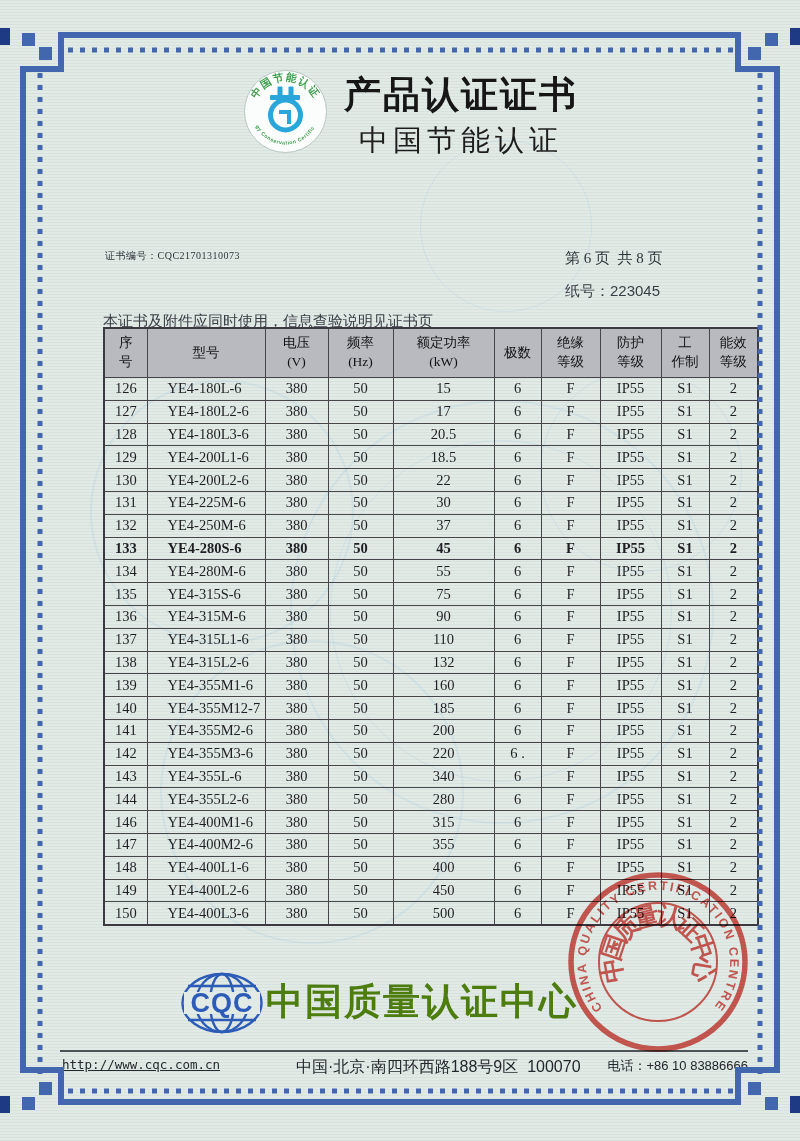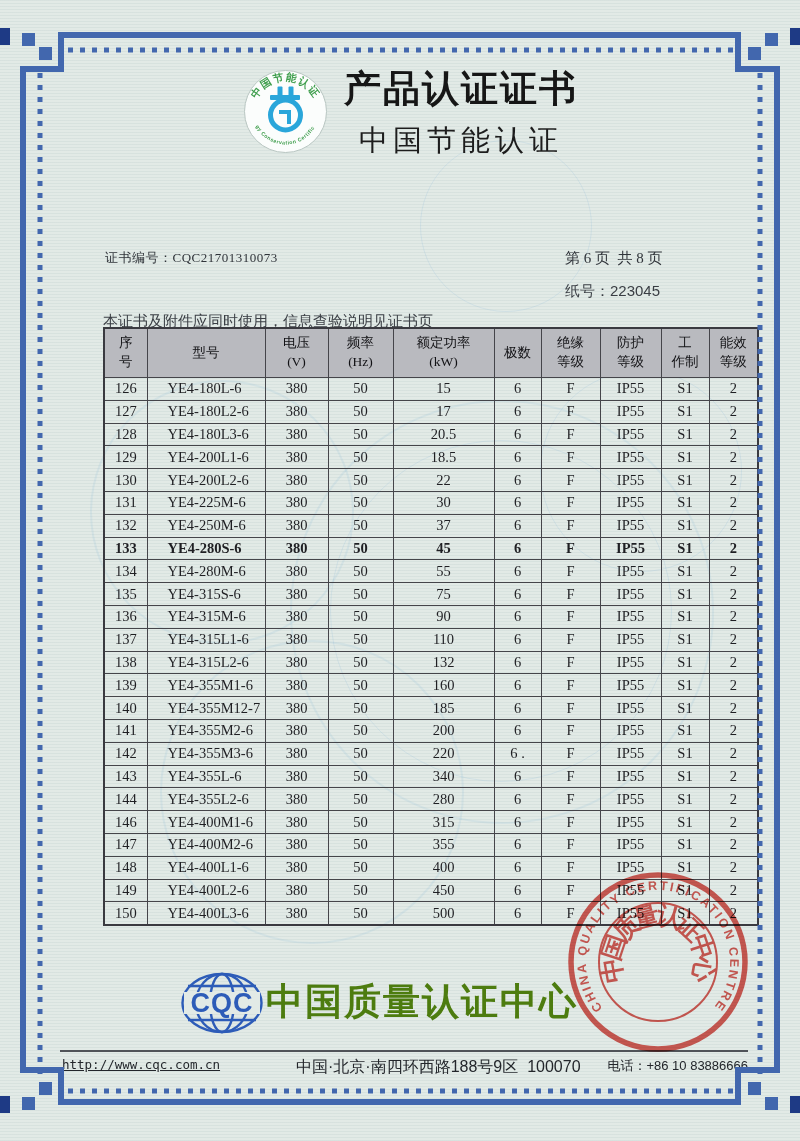--- a/index.html
+++ b/index.html
@@ -13,31 +13,31 @@
     position:absolute; inset:0; z-index:0; pointer-events:none;
     background:repeating-linear-gradient(180deg, rgba(150,176,176,.14) 0 1px, transparent 1px 3px);
   }
   .wm{position:absolute; border:2px solid rgba(125,180,215,.15); border-radius:50%; z-index:0;}
   .wm2{position:absolute; border:1px solid rgba(125,180,215,.18); border-radius:50%; z-index:0;}
   .border-svg{position:absolute; left:0; top:0; z-index:2; pointer-events:none;}
 
   
   .top-logo{position:absolute; left:243px; top:69px; z-index:1;}
   .doc-title{
-    position:absolute; left:331px; top:64px; width:260px; text-align:center; z-index:1;
+    position:absolute; left:331px; top:70px; width:260px; text-align:center; z-index:1;
     font-size:37px; font-weight:700; letter-spacing:2px; color:#161616;
   }
   .doc-subtitle{
     position:absolute; left:331px; top:121px; width:260px; text-align:center; z-index:1;
     font-size:29px; font-weight:500; letter-spacing:5px; color:#1d1d1d;
   }
 
   
   .info{position:absolute; z-index:1; white-space:pre;}
-  .cert-no{left:105px; top:249px; font-family:"Liberation Serif","DejaVu Serif",serif; font-size:13px; color:#30343a; letter-spacing:.5px;}
+  .cert-no{left:105px; top:249px; font-family:"Liberation Serif","DejaVu Serif",serif; font-size:10px; color:#30343a; letter-spacing:.5px;}
   .page-info{left:565px; top:249px; font-family:"Liberation Serif","DejaVu Serif",serif; font-size:15px; color:#30343a;}
   .usage-note{left:103px; top:280px; font-size:15px; font-weight:500; color:#3a3e44;margin-top:32px;}
   .paper-no{left:565px; top:282px; font-size:15px; font-weight:500; color:#3a3e44;}
 
   
   .spec-table{
     position:absolute; left:103px; top:327px; z-index:1;
     border-collapse:collapse; table-layout:fixed; width:654px;
     font-family:"Liberation Serif","DejaVu Serif",serif;
     color:#1f1f23;

